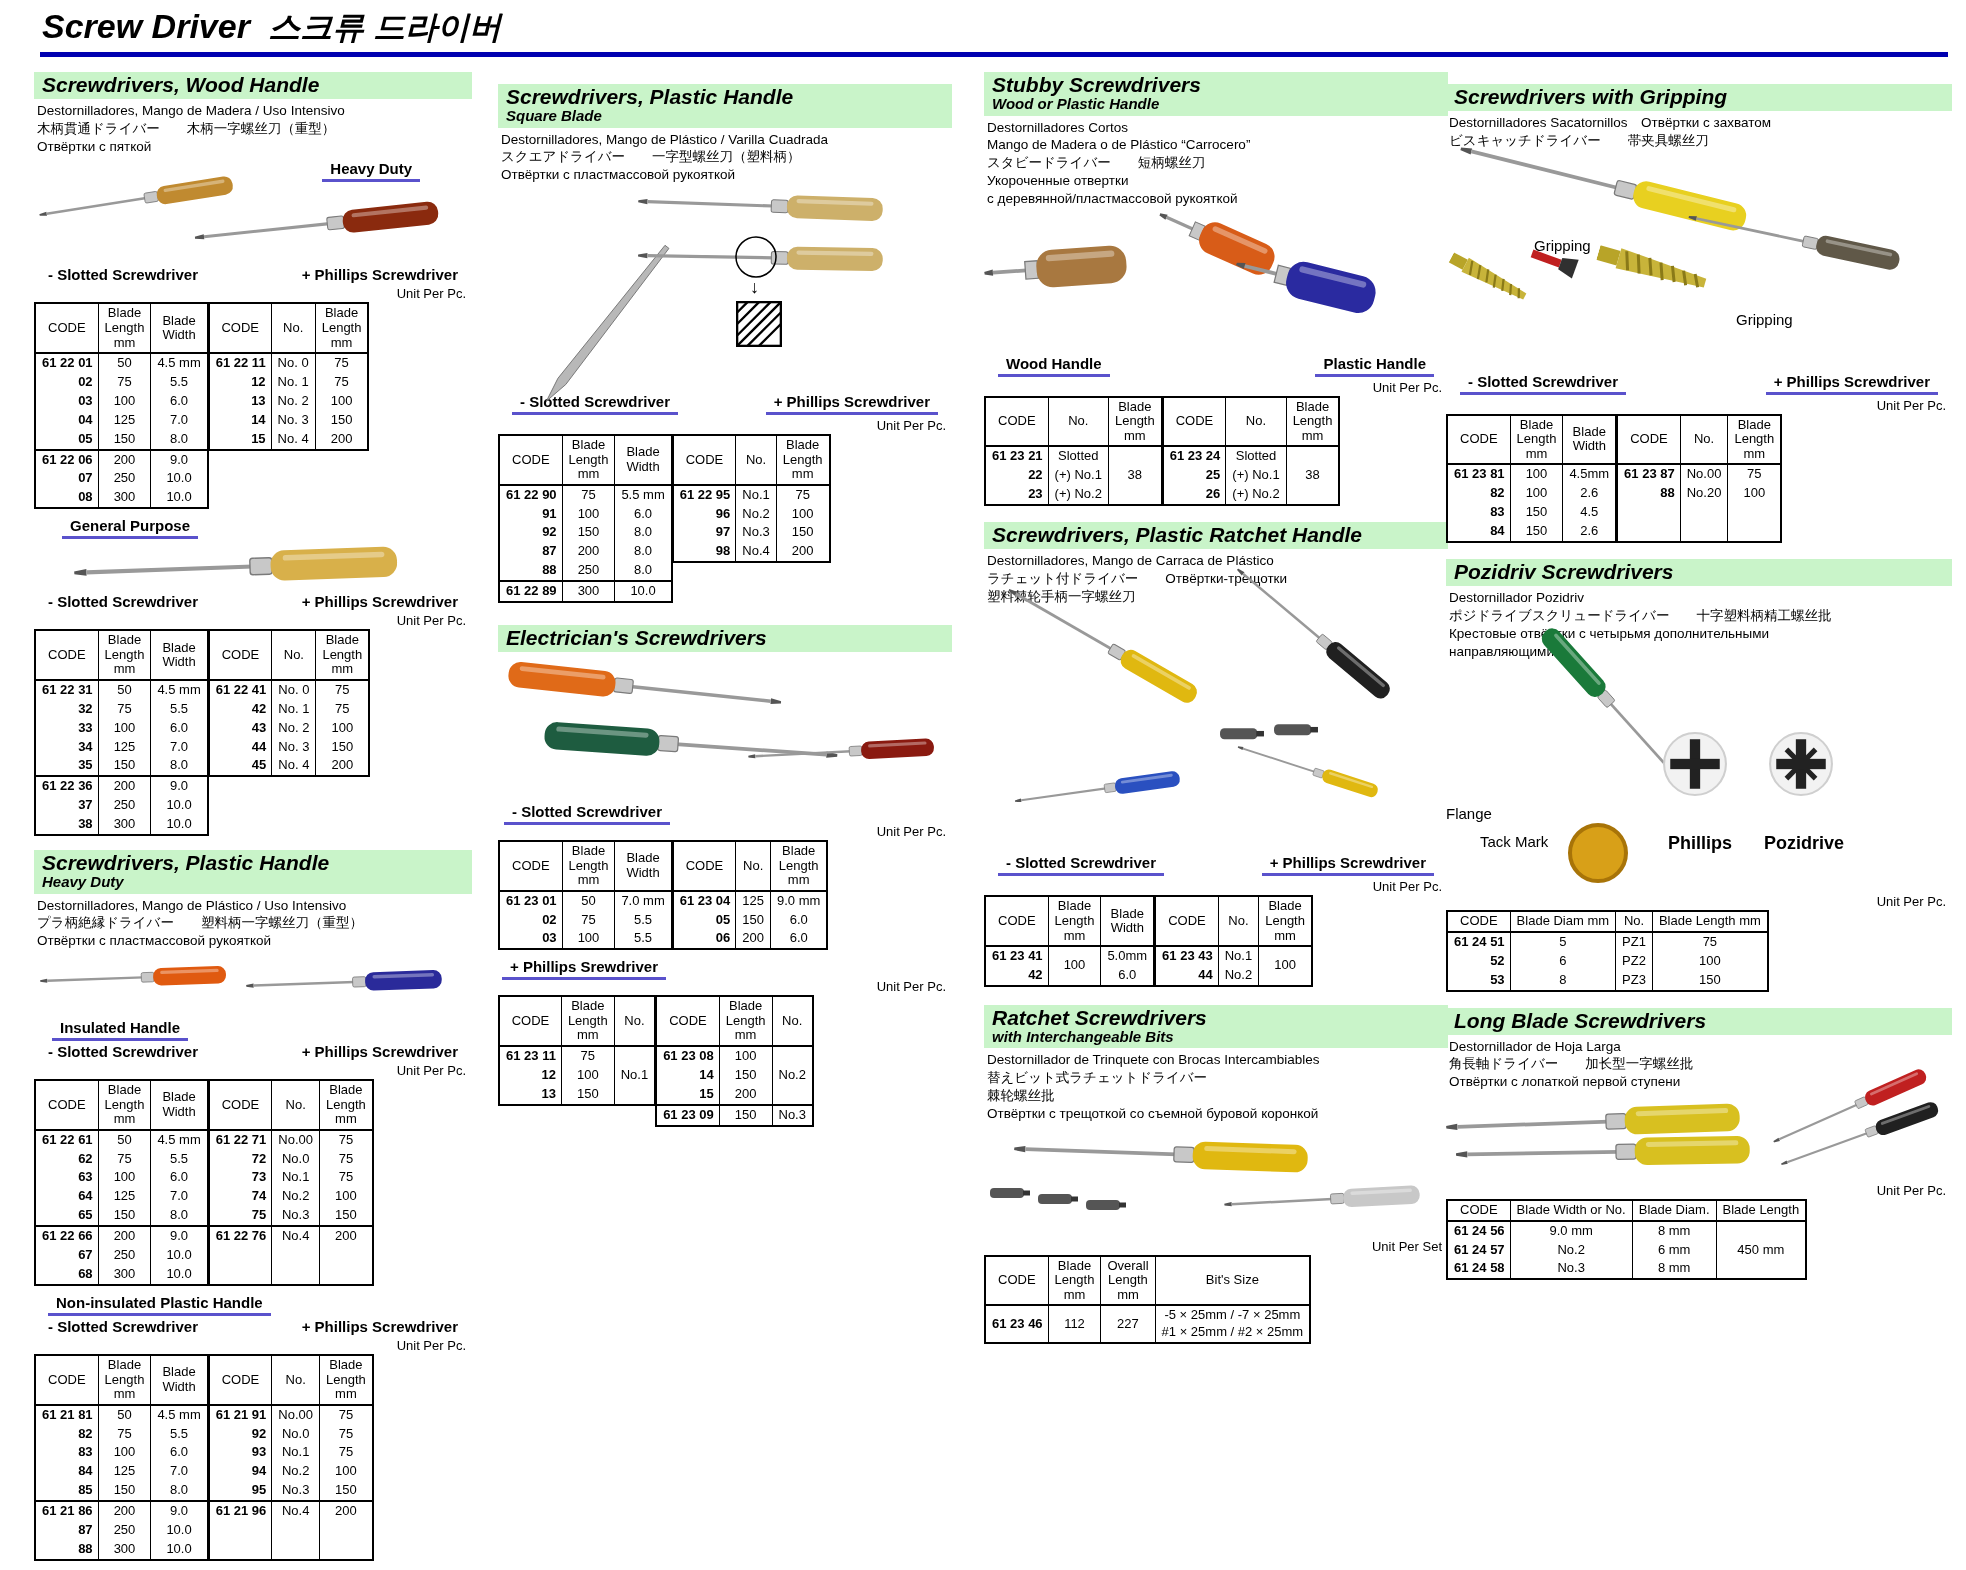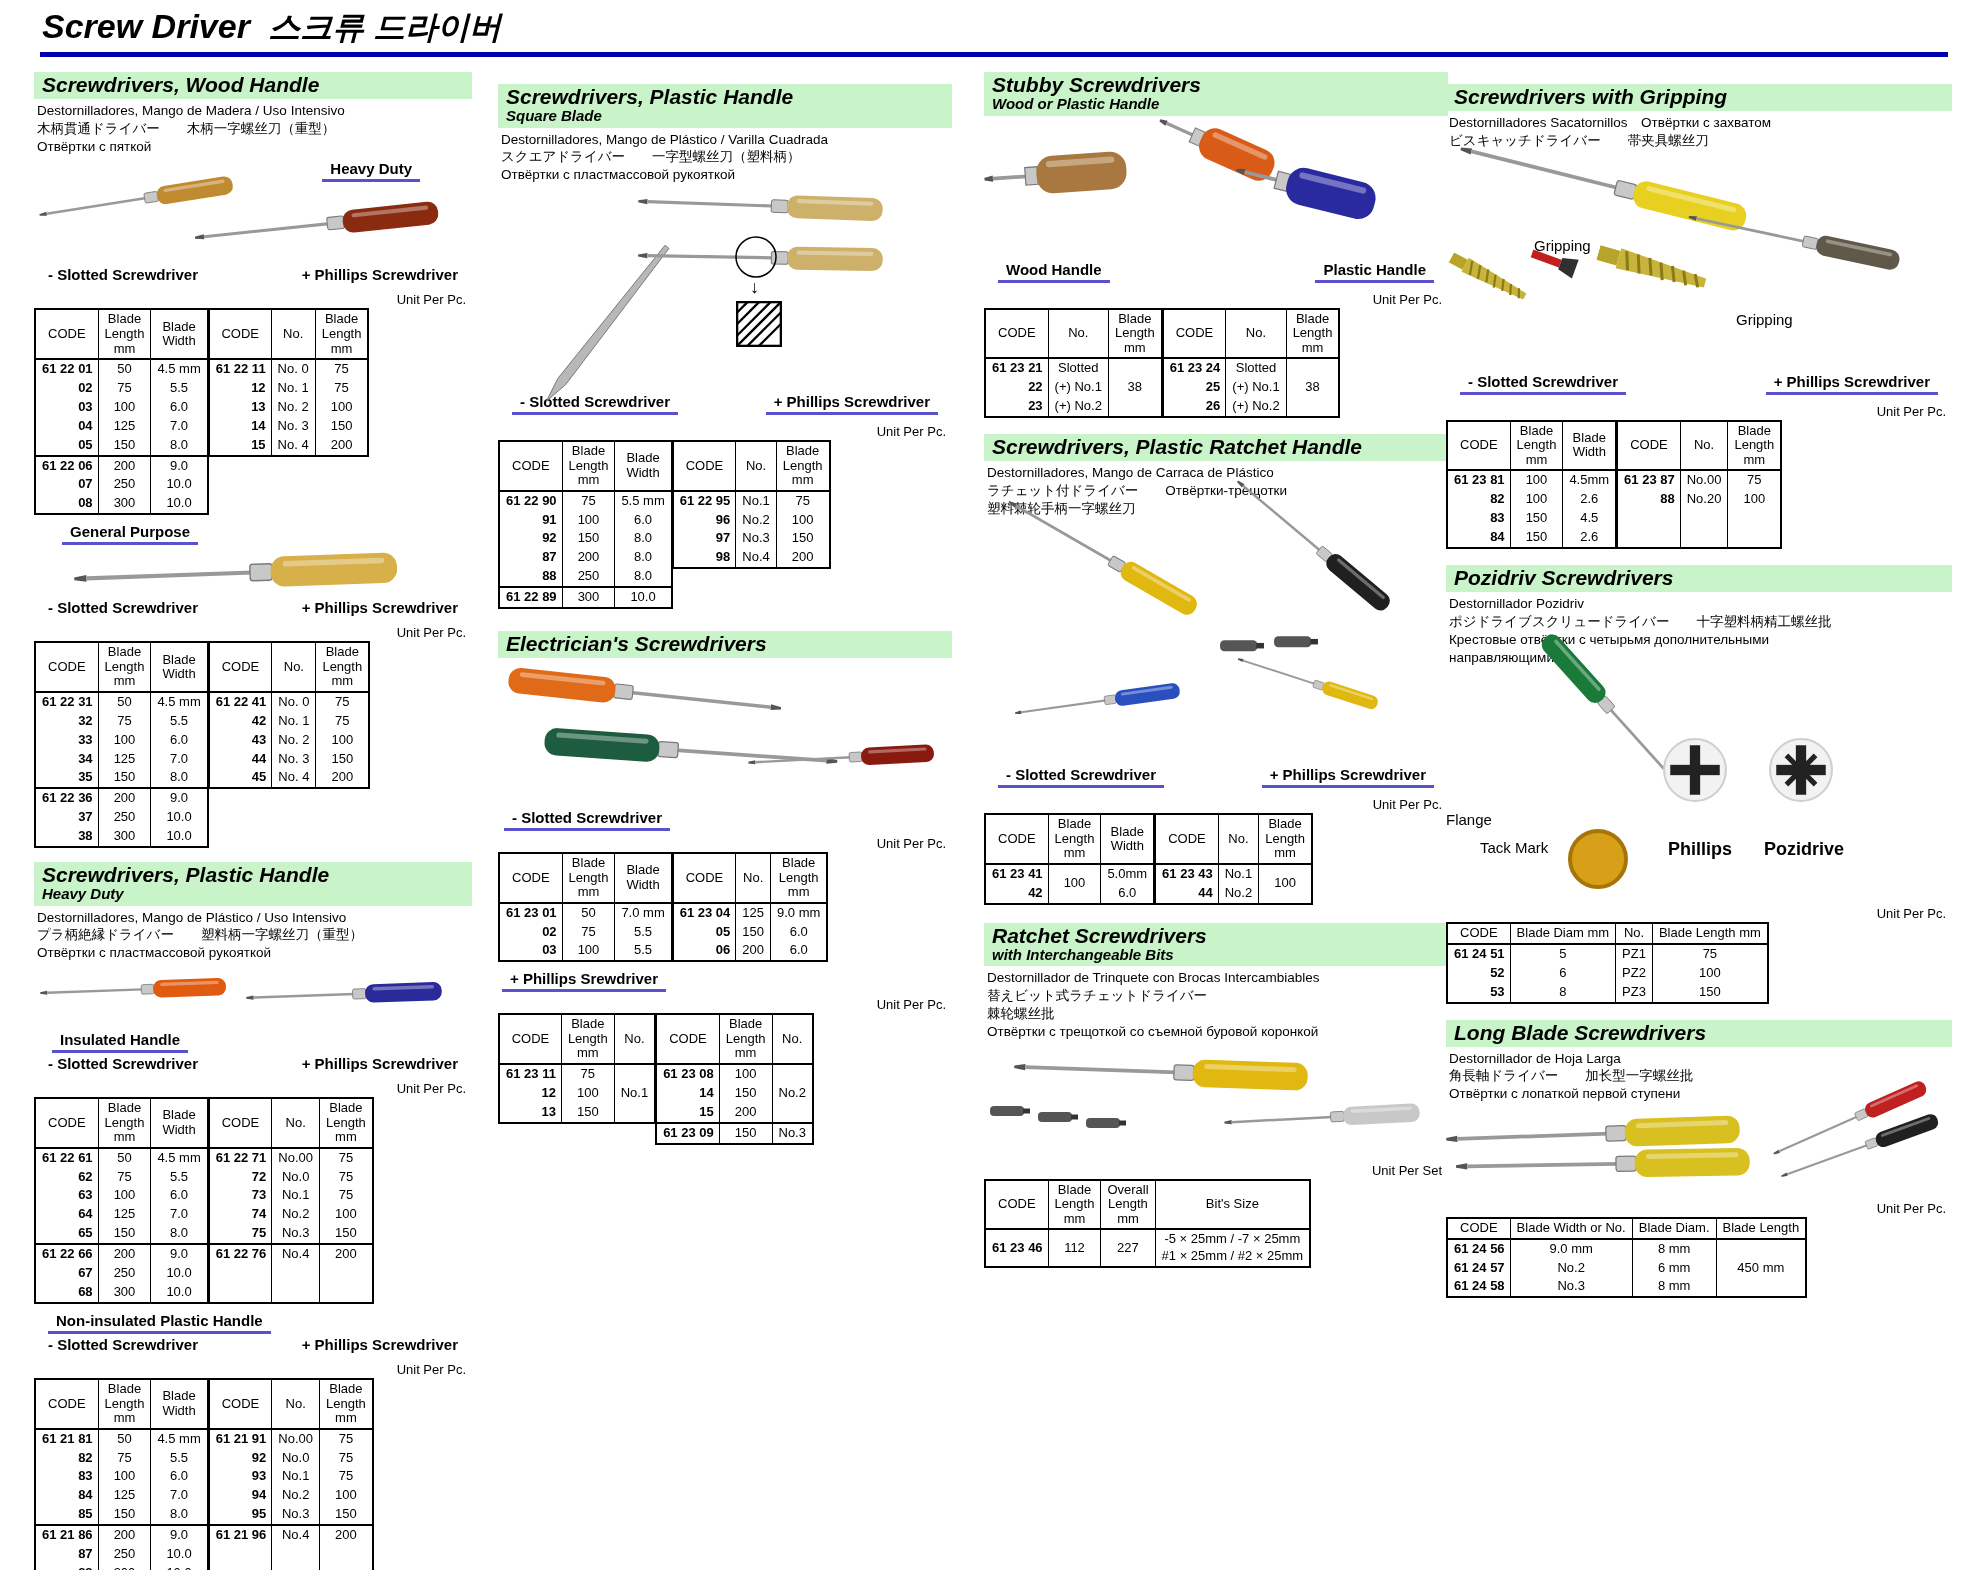--- a/index.html
+++ b/index.html
@@ -15,21 +15,21 @@
   
   .sec-head{background:#c9f4c9;padding:2px 8px 3px 8px;margin:6px 0 3px 0;}
   .sec-title{font-size:21px;font-weight:bold;font-style:italic;line-height:1.05;}
   .sec-sub{font-size:15px;font-weight:bold;font-style:italic;line-height:1.1;}
   .desc{font-size:13.5px;line-height:1.32;margin:3px 0 5px 3px;}
   .desc div{white-space:nowrap;}
   .sublabel{font-weight:bold;font-size:15px;white-space:nowrap;}
   .ul{border-bottom:3px solid #5a52cc;padding:0 8px 2px 8px;}
   .pairlabels{display:flex;justify-content:space-between;padding:0 14px;margin-top:6px;}
   .centerlabel{text-align:left;margin:8px 0 2px 28px;}
-  .unit{text-align:right;font-size:13px;margin:9px 6px 1px 0;}
+  .unit{text-align:right;font-size:13px;margin:3px 6px 1px 0;}
   .pair{display:flex;align-items:flex-start;}
   
   table.cat{border-collapse:collapse;border:2px solid #000;font-size:13px;margin-right:-1px;}
   .cat th{font-weight:normal;text-align:center;padding:2px 6px;border-bottom:2px solid #000;
           border-left:1px solid #000;line-height:1.12;vertical-align:middle;}
   .cat th:first-child{border-left:none;}
   .cat td{text-align:center;padding:1px 6px;border-left:1px solid #000;line-height:1.3;vertical-align:middle;}
   .cat td:first-child{border-left:none;}
   .cat td.code{font-weight:bold;text-align:right;padding-right:5px;}
   .cat tr.grp td{border-top:2px solid #000;}
@@ -865,20 +865,27 @@
     </div>
   </div>
 
   <div class="col" style="left:984px;width:464px;">
 
     <div>
       <div class="sec-head">
         <div class="sec-title">Stubby Screwdrivers</div>
         <div class="sec-sub">Wood or Plastic Handle</div>
       </div>
+      <div class="desc">
+          <div>Destornilladores Cortos</div>
+          <div>Mango de Madera o de Plástico “Carrocero”</div>
+          <div>スタビードライバー　　短柄螺丝刀</div>
+          <div>Укороченные отвертки</div>
+          <div>с деревянной/пластмассовой рукояткой</div>
+        </div>
       <div class="imgzone" style="height:136px;">
         <div class="sdwrap" style="left:0px;top:30px;width:150px;transform:rotate(-4deg);">
           <svg class="sdsvg" viewBox="0 0 120 40" style="color:#a87840;">
               <use href="#sym-stubby"></use>
             </svg>
         </div>
         <div class="sdwrap" style="left:170px;top:6px;width:130px;transform:rotate(24deg);">
           <svg class="sdsvg" viewBox="0 0 120 40" style="color:#d85c18;">
               <use href="#sym-stubby"></use>
             </svg>

